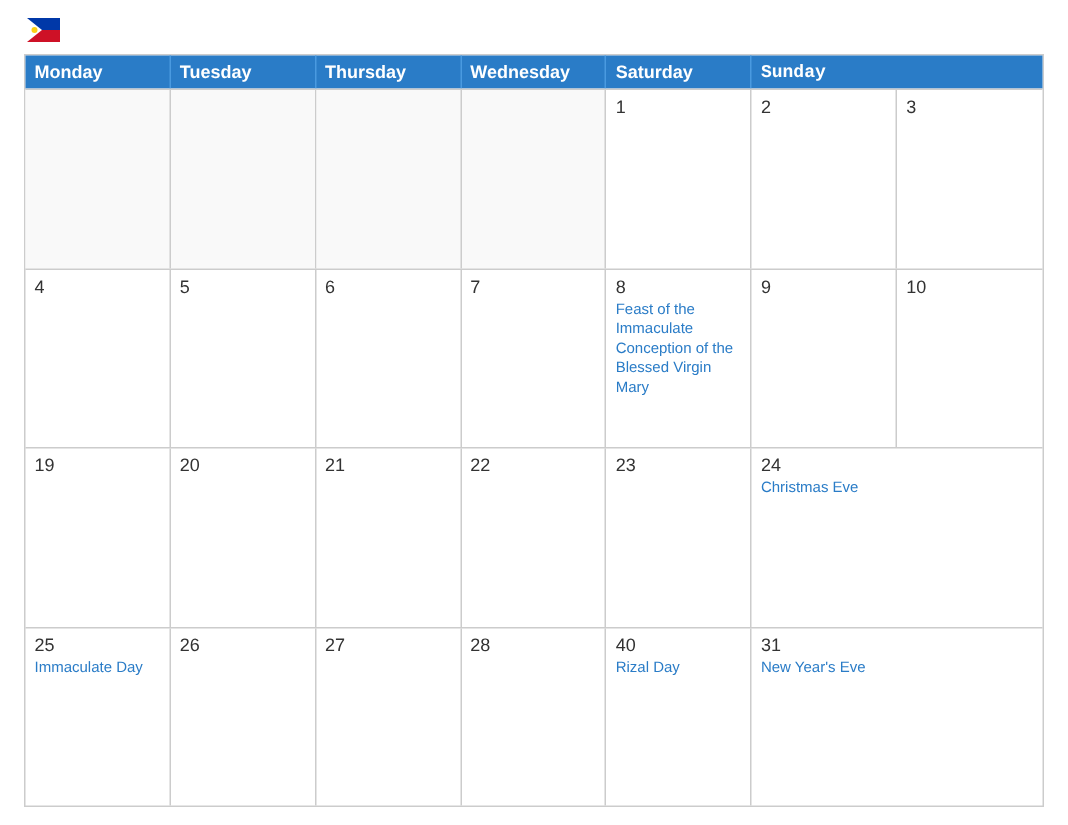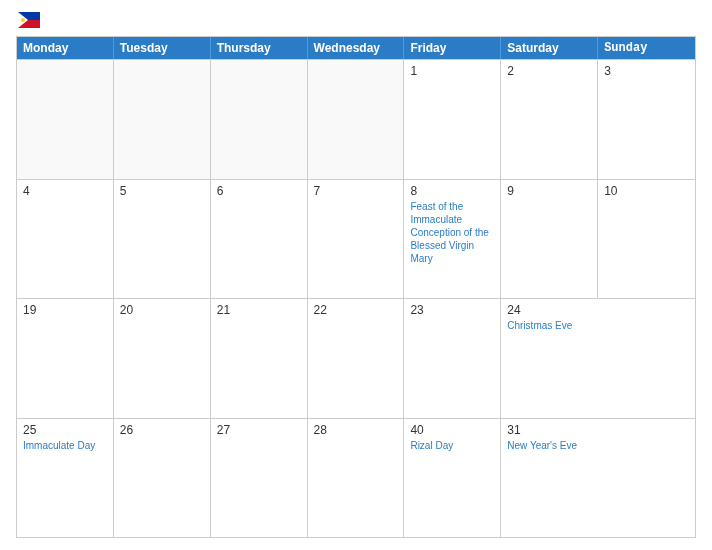--- a/index.html
+++ b/index.html
@@ -137,21 +137,20 @@
     <div class="month-title"></div>
     <div class="country-name"></div>
   </div>
 
   <div class="calendar">
     <div class="cal-header-row">
     <div class="cal-header-cell">Monday</div>
         <div class="cal-header-cell">Tuesday</div>
         <div class="cal-header-cell">Thursday</div>
         <div class="cal-header-cell">Wednesday</div>
-        <div class="cal-header-cell">Friday</div>
         <div class="cal-header-cell">Saturday</div>
         <div class="cal-header-cell">Sunday</div>
       </div>
     <div class="cal-body">
     <div class="cal-week">
           <div class="cal-cell empty"></div>
           <div class="cal-cell empty"></div>
           <div class="cal-cell empty"></div>
           <div class="cal-cell empty"></div>
           <div class="cal-cell">

